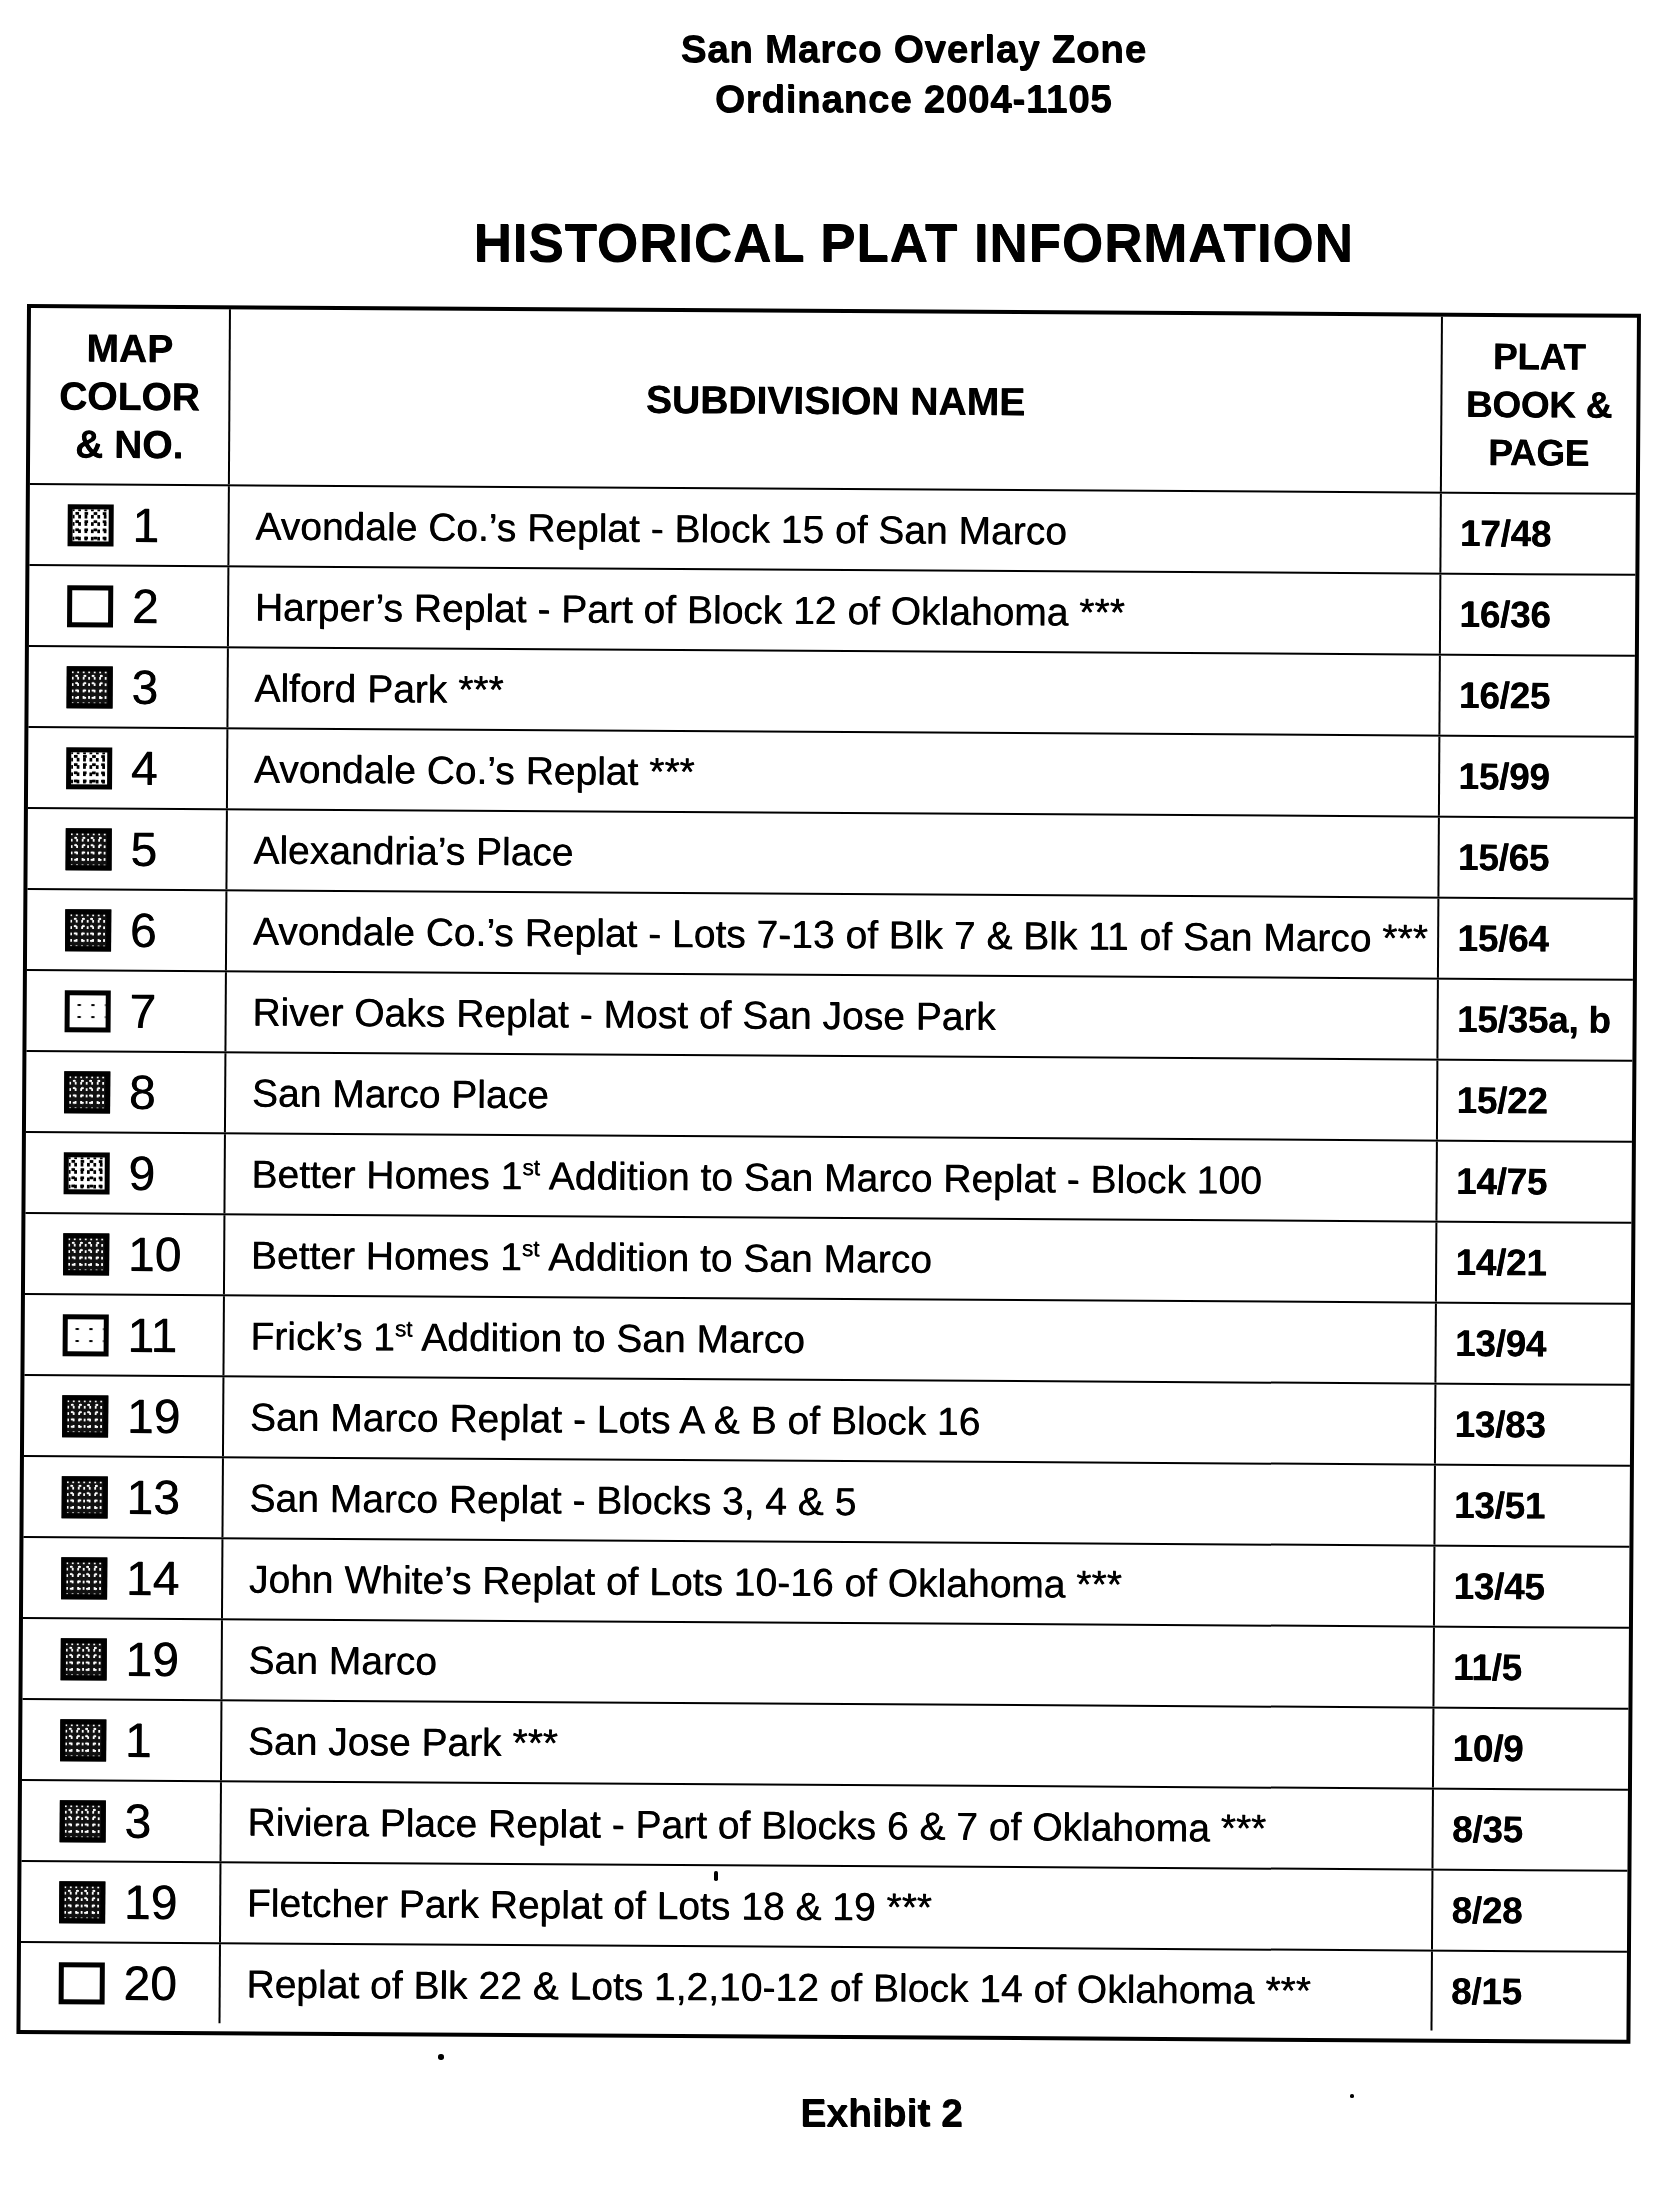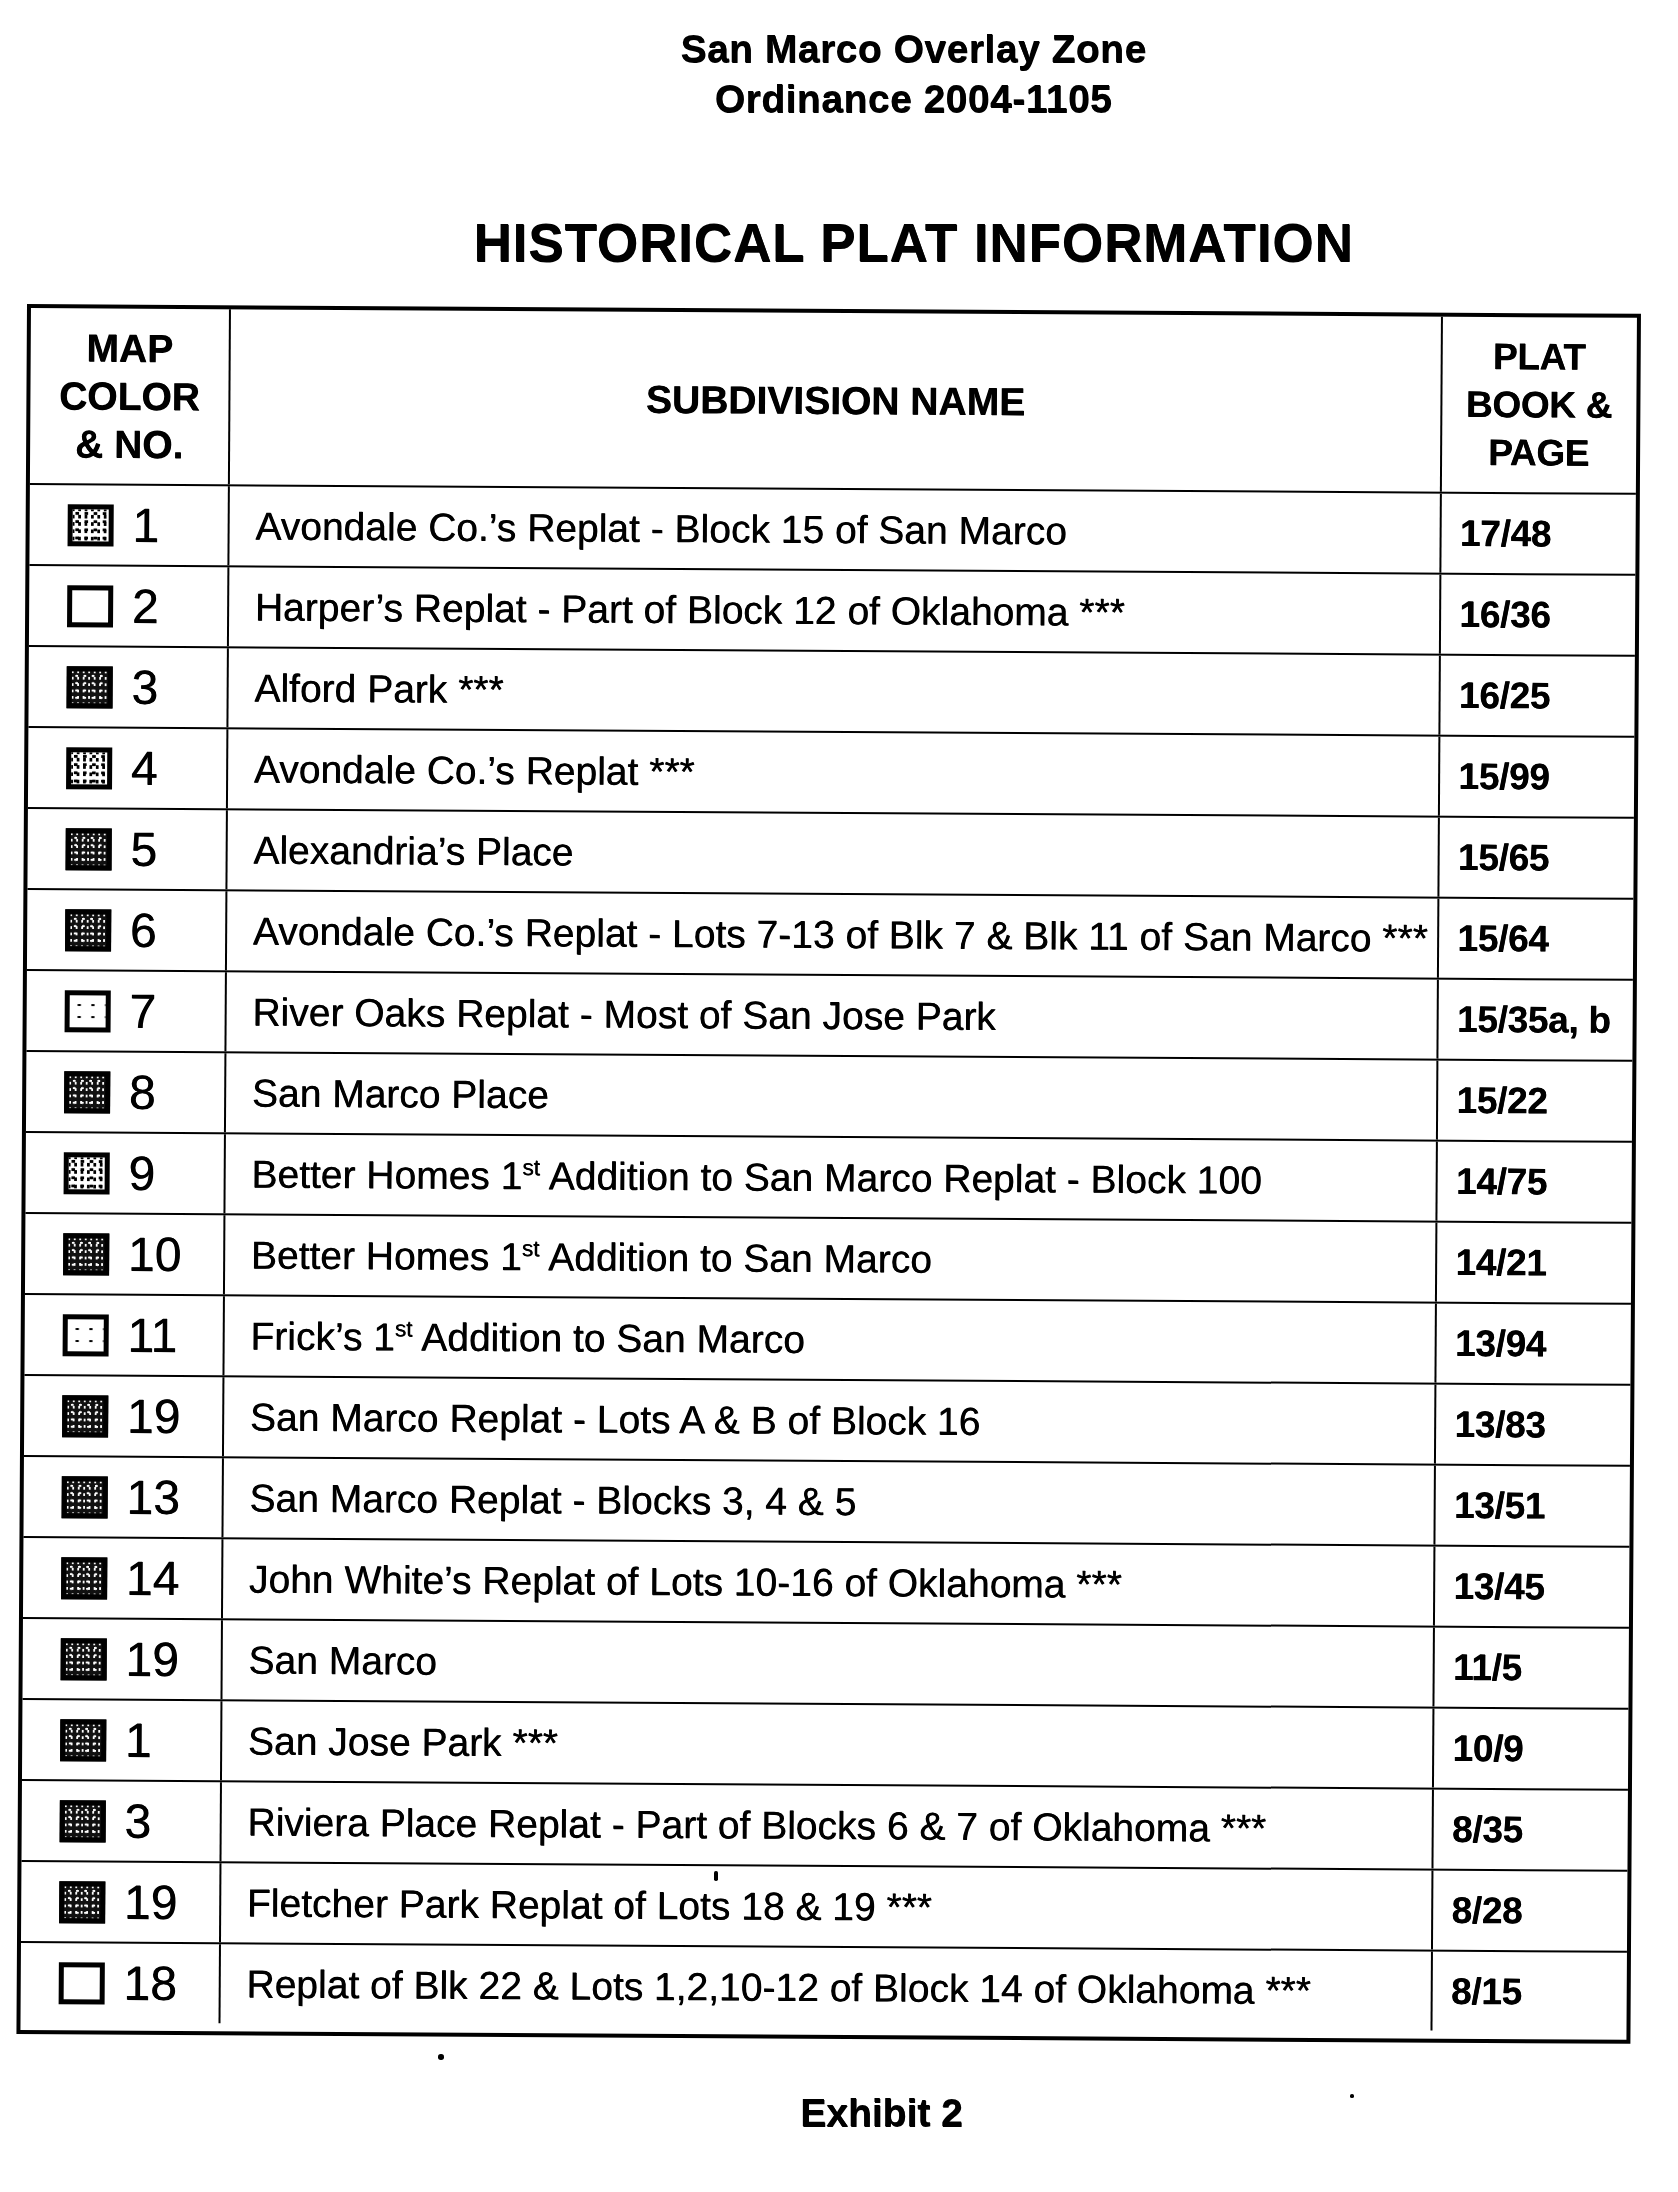--- a/index.html
+++ b/index.html
@@ -332,21 +332,21 @@
         </div>
         <div class="cell c2">
           <span><span>Fletcher Park Replat of Lots 18 &amp; 19 ***</span></span>
         </div>
         <div class="cell c3">8/28</div>
       </div>
 
       <div class="t-row">
         <div class="cell c1">
           <span class="swatch swatch-empty"></span>
-          <span class="row-no">18</span>
+          <span class="row-no">20</span>
         </div>
         <div class="cell c2">
           <span><span>Replat of Blk 22 &amp; Lots 1,2,10-12 of Block 14 of Oklahoma ***</span></span>
         </div>
         <div class="cell c3">8/15</div>
       </div>
     </div>
 
   <div class="doc-footer">Exhibit 2</div>
 

